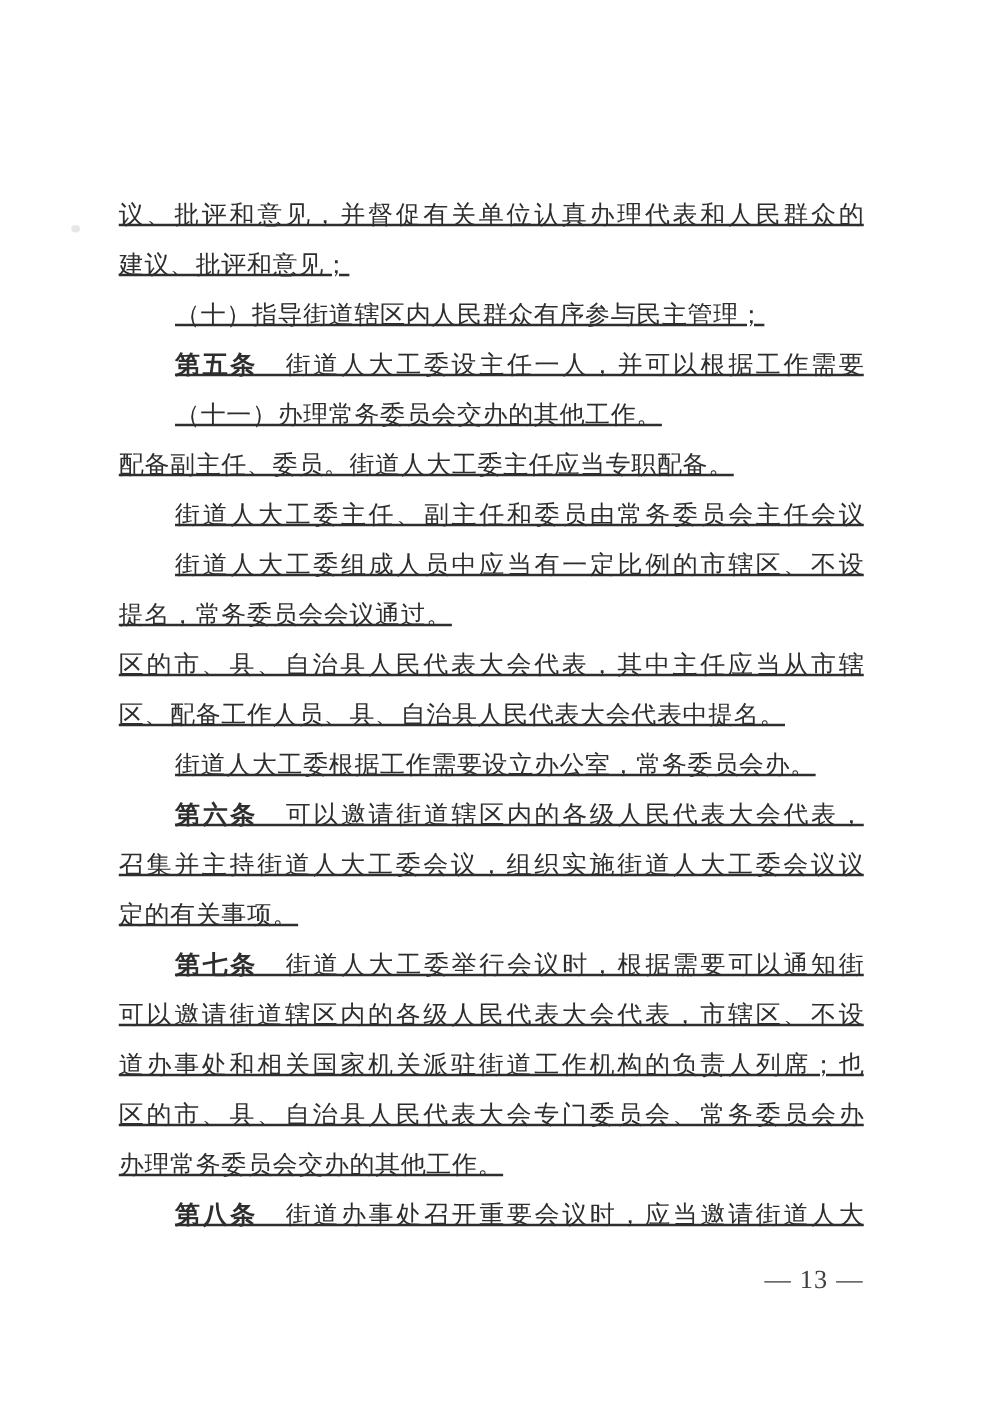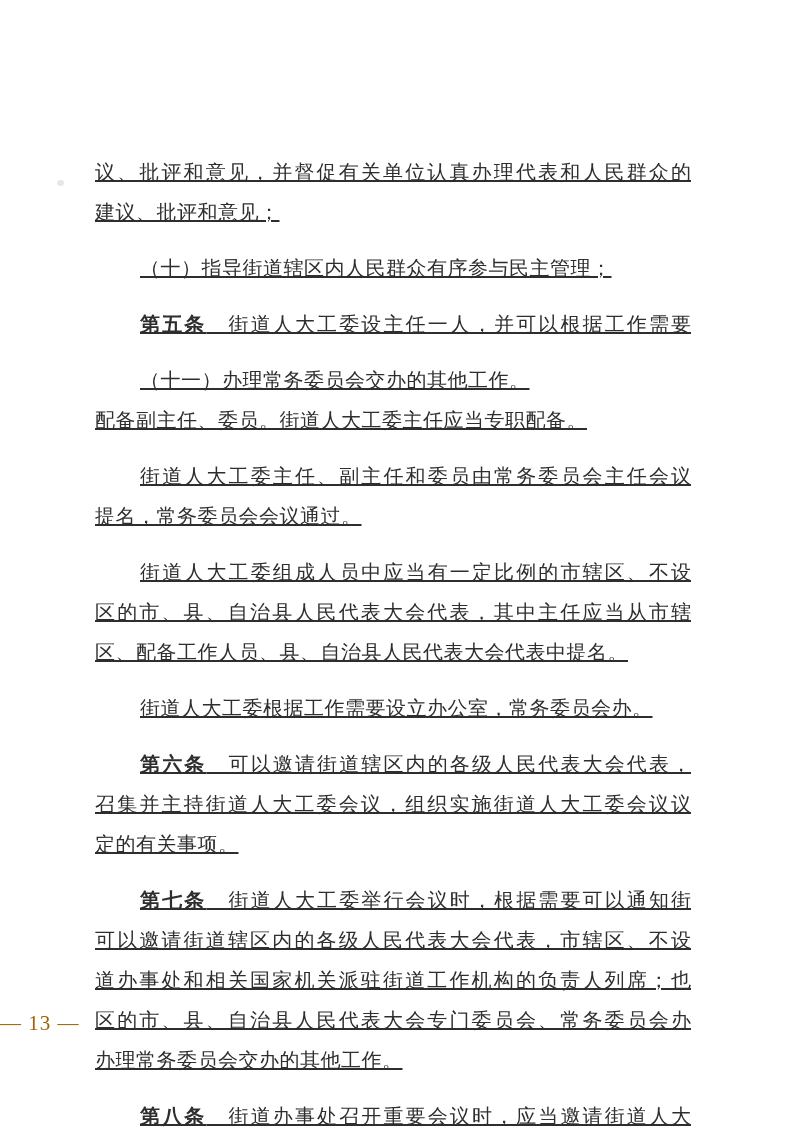--- a/index.html
+++ b/index.html
@@ -32,31 +32,31 @@
     text-align: left;
     text-decoration: underline;
   }
   .line.justify {
     white-space: normal;
     text-align: justify;
     text-align-last: justify;
     text-justify: inter-ideograph;
     letter-spacing: 0;
   }
-  .line.indent2 { padding-left: 45px; margin-top: 16px; }
+  .line.indent2 { padding-left: 45px; }
   .seg-bold { font-weight: 700; }
   .page-number {
     position: absolute;
     top: 1008px;
     left: 0;
     width: 691px;
-    text-align: left;
+    text-align: right;
     font-size: 21px;
     line-height: 30px;
-    color: #a16207;
+    color: #404040;
     letter-spacing: 1px;
   }
   .scan-speck {
     position: absolute;
     left: 57px;
     top: 180px;
     width: 7px;
     height: 6px;
     background: #dcdcdc;
     border-radius: 50%;
@@ -69,22 +69,22 @@
 <div class="page">
   <div class="scan-speck"></div>
   <div class="text-block" id="text-block">
       <div class="line justify"><span class="seg">议、批评和意见，并督促有关单位认真办理代表和人民群众的</span></div>
       <div class="line"><span class="seg">建议、批评和意见；</span></div>
       <div class="line indent2"><span class="seg">（十）指导街道辖区内人民群众有序参与民主管理；</span></div>
       <div class="line justify indent2"><span class="seg-bold">第五条</span><span class="seg">　街道人大工委设主任一人，并可以根据工作需要</span></div>
       <div class="line indent2"><span class="seg">（十一）办理常务委员会交办的其他工作。</span></div>
       <div class="line"><span class="seg">配备副主任、委员。街道人大工委主任应当专职配备。</span></div>
       <div class="line justify indent2"><span class="seg">街道人大工委主任、副主任和委员由常务委员会主任会议</span></div>
+      <div class="line justify indent2"><span class="seg">街道人大工委组成人员中应当有一定比例的市辖区、不设</span></div>
       <div class="line"><span class="seg">提名，常务委员会会议通过。</span></div>
-      <div class="line justify indent2"><span class="seg">街道人大工委组成人员中应当有一定比例的市辖区、不设</span></div>
       <div class="line justify"><span class="seg">区的市、县、自治县人民代表大会代表，其中主任应当从市辖</span></div>
       <div class="line"><span class="seg">区、配备工作人员、县、自治县人民代表大会代表中提名。</span></div>
       <div class="line indent2"><span class="seg">街道人大工委根据工作需要设立办公室，常务委员会办。</span></div>
       <div class="line justify indent2"><span class="seg-bold">第六条</span><span class="seg">　可以邀请街道辖区内的各级人民代表大会代表，</span></div>
       <div class="line justify"><span class="seg">召集并主持街道人大工委会议，组织实施街道人大工委会议议</span></div>
       <div class="line"><span class="seg">定的有关事项。</span></div>
       <div class="line justify indent2"><span class="seg-bold">第七条</span><span class="seg">　街道人大工委举行会议时，根据需要可以通知街</span></div>
       <div class="line justify"><span class="seg">可以邀请街道辖区内的各级人民代表大会代表，市辖区、不设</span></div>
       <div class="line justify"><span class="seg">道办事处和相关国家机关派驻街道工作机构的负责人列席；也</span></div>
       <div class="line justify"><span class="seg">区的市、县、自治县人民代表大会专门委员会、常务委员会办</span></div>

